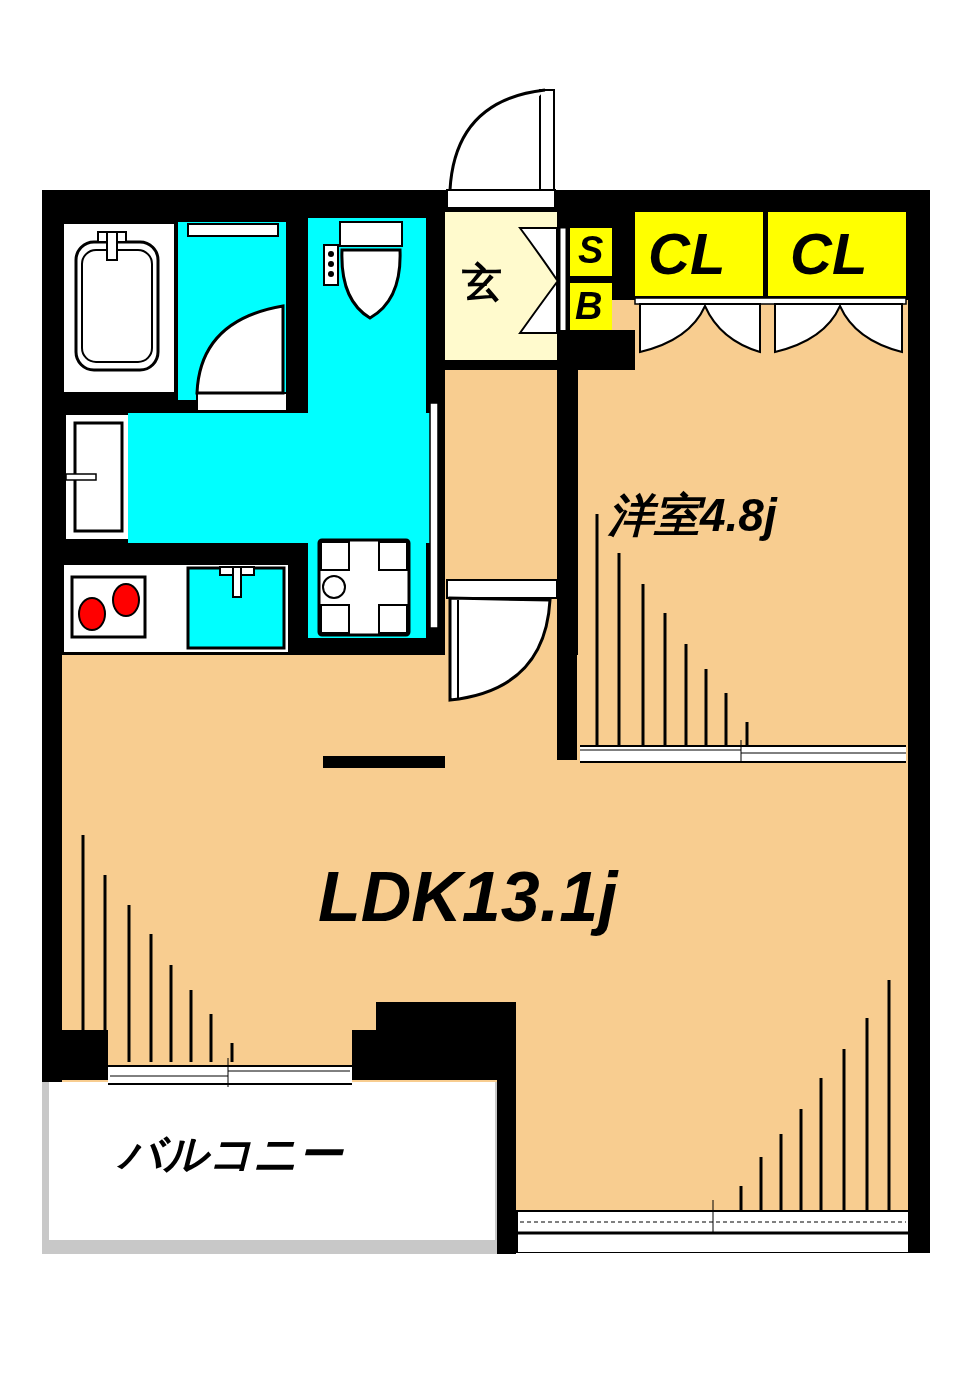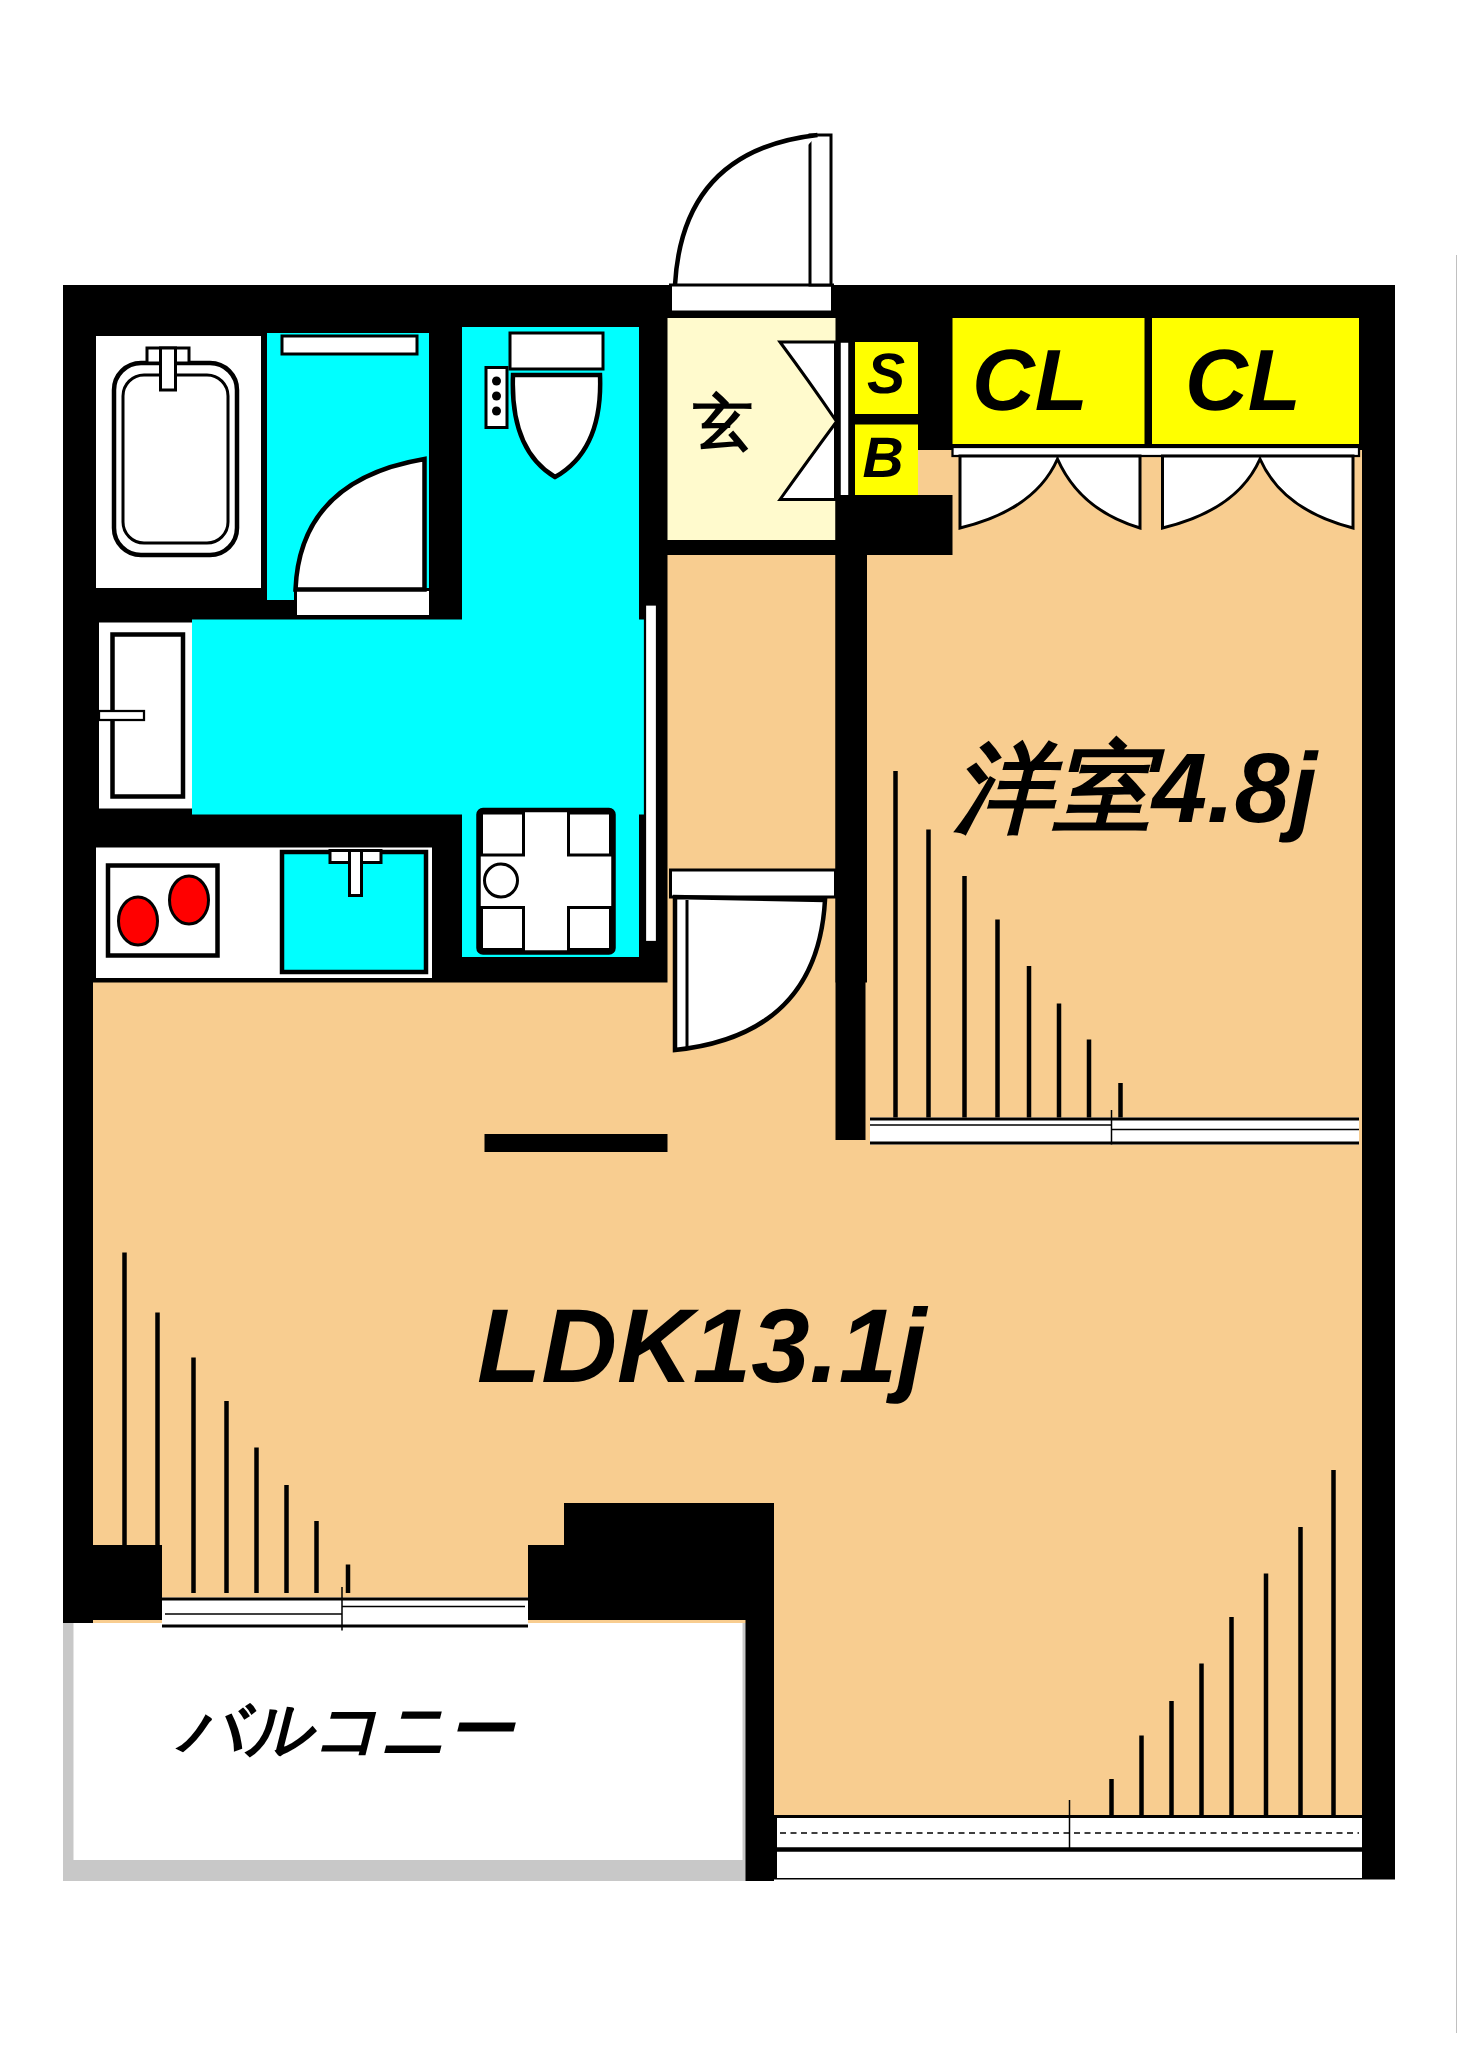--- a/index.html
+++ b/index.html
@@ -171,15 +171,15 @@
   <line x1="228" y1="1058" x2="228" y2="1087" stroke="#000" stroke-width="1"></line>
   <line x1="110" y1="1076" x2="228" y2="1076" stroke="#000" stroke-width="1"></line>
   <line x1="228" y1="1071" x2="350" y2="1071" stroke="#000" stroke-width="1"></line>
 </svg>
 
 <div class="lbl" style="left:462px;top:262px;font-size:40px;font-style:normal;">玄</div>
 <div class="lbl" style="left:578px;top:231px;font-size:38px;">S</div>
 <div class="lbl" style="left:575px;top:287px;font-size:38px;">B</div>
 <div class="lbl" style="left:648px;top:225px;font-size:58px;">CL</div>
 <div class="lbl" style="left:790px;top:225px;font-size:58px;">CL</div>
-<div class="lbl" style="left:608px;top:492px;font-size:66px;margin-left:28px;">洋室4.8j</div>
+<div class="lbl" style="left:608px;top:492px;font-size:46px;">洋室4.8j</div>
 <div class="lbl" style="left:318px;top:862px;font-size:70px;font-style:italic;">LDK13.1j</div>
 <div class="lbl" style="left:118px;top:1132px;font-size:44px;">バルコニー</div>
 
 </body></html>

